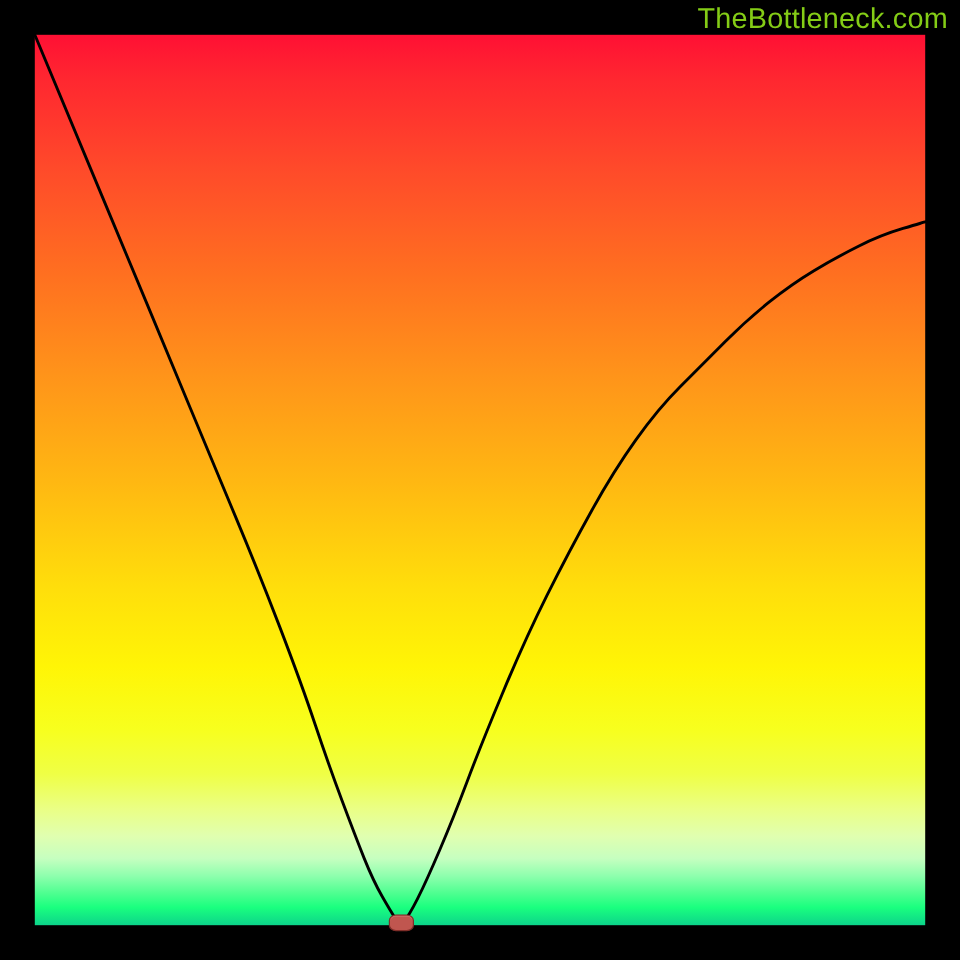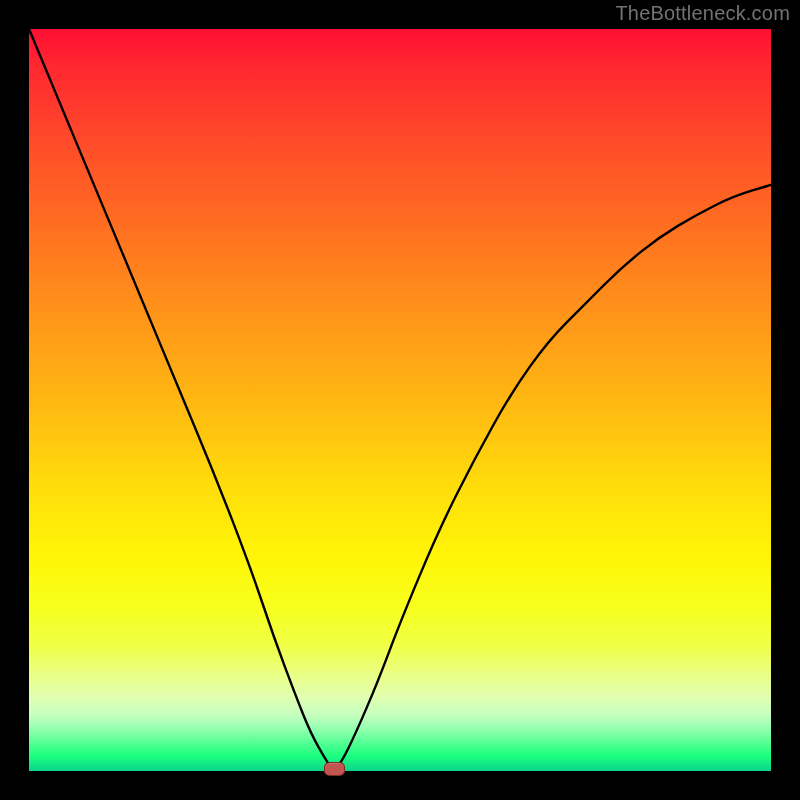--- a/index.html
+++ b/index.html
@@ -9,22 +9,22 @@
     height: 800px;
     background: #000000;
     position: relative;
     overflow: hidden;
     font-family: Arial, Helvetica, sans-serif;
   }
   .watermark {
     position: absolute;
     top: 2px;
     right: 10px;
-    color: #737373;
-    font-size: 20px;
+    color: #84cc16;
+    font-size: 24px;
     font-weight: 500;
     letter-spacing: 0.2px;
     z-index: 30;
     user-select: none;
   }
   .frame {
     position: absolute;
     left: 29px;
     top: 29px;
     width: 742px;

